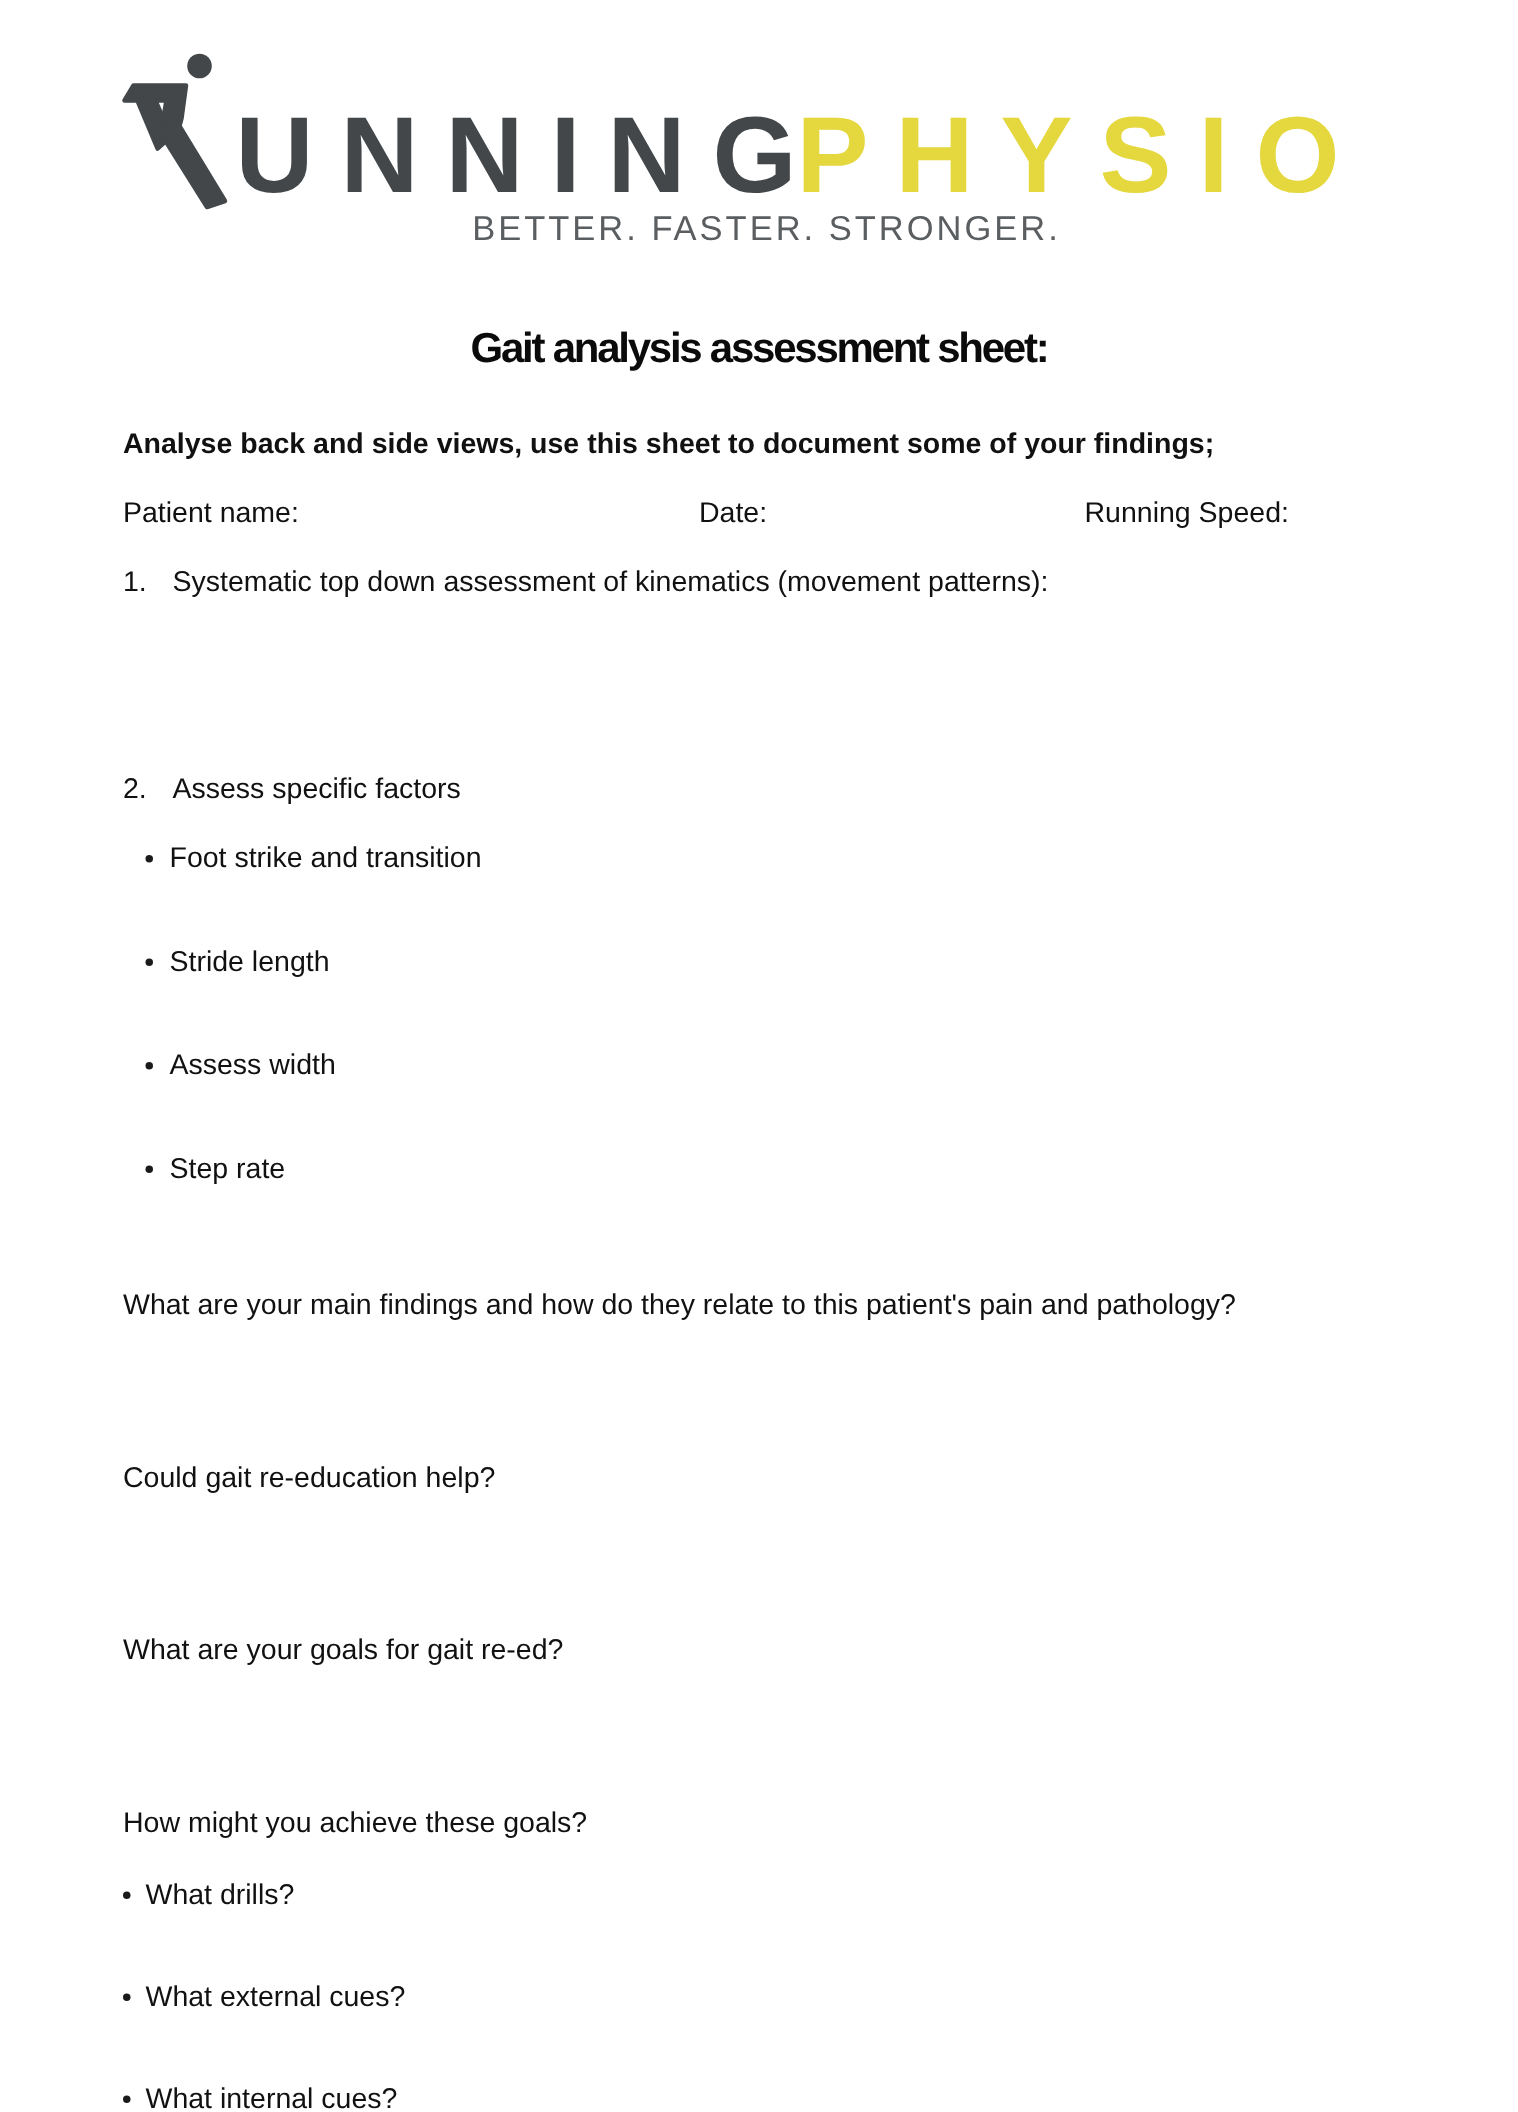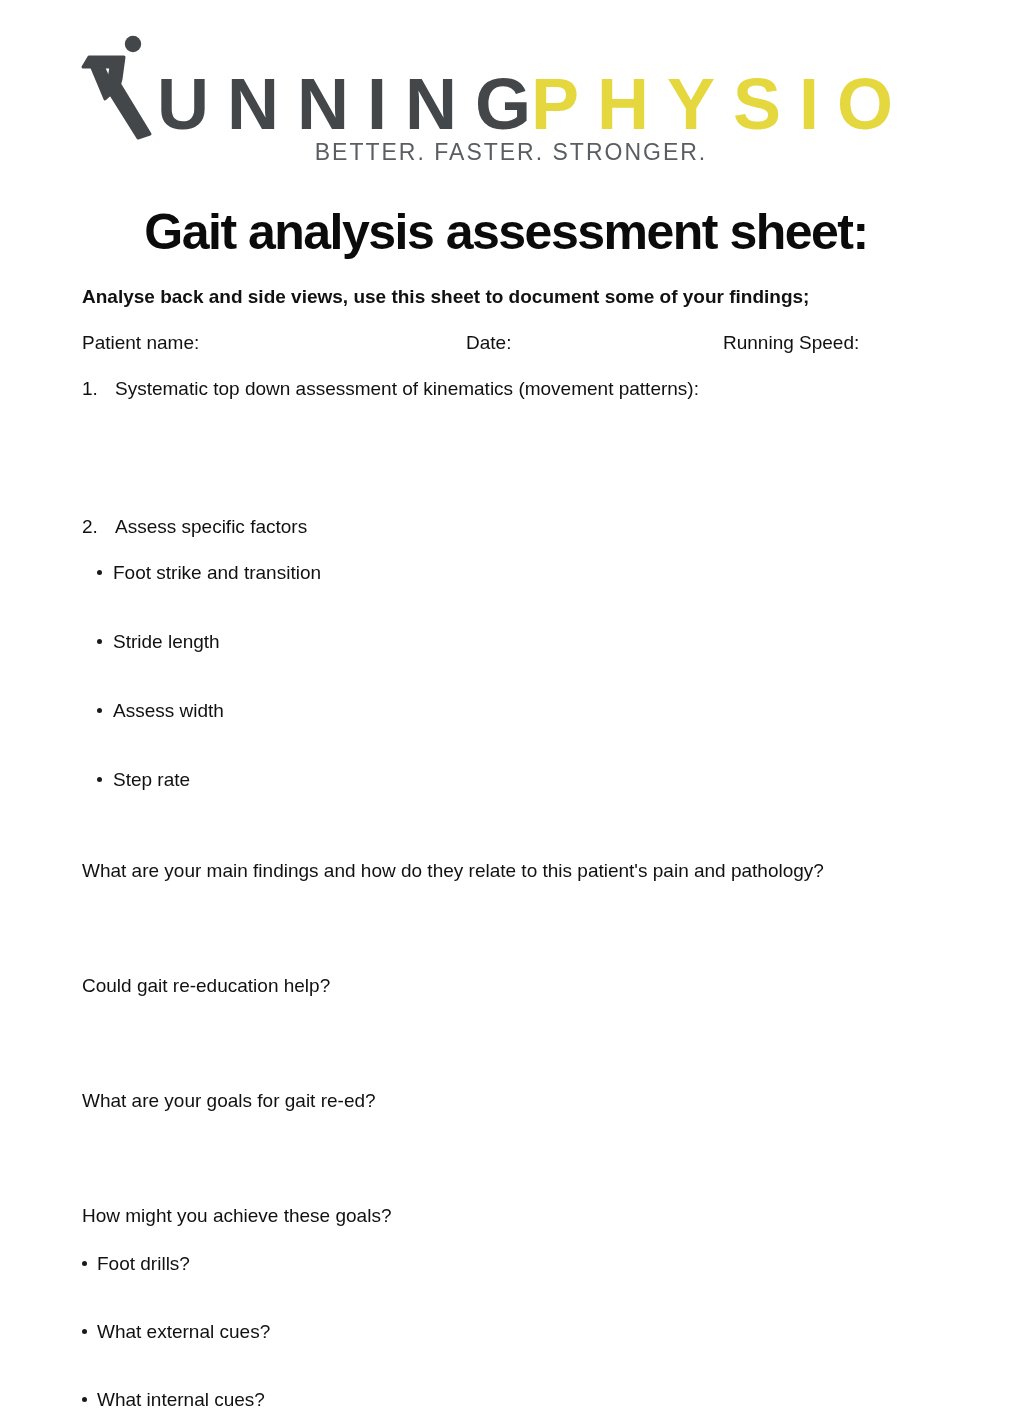--- a/index.html
+++ b/index.html
@@ -45,21 +45,21 @@
     line-height: 20px;
     letter-spacing: 2px;
     color: #5a5e60;
     white-space: nowrap;
   }
 
   
   .doc-title {
     margin: 49px -72px 0 -82px;
     text-align: center;
-    font-size: 50px;
+    font-size: 28px;
     line-height: 42px;
     font-weight: bold;
     letter-spacing: -1.5px;
     color: #0b0b0b;
   }
 
   
   .intro { margin-top: 32px; font-weight: bold; }
 
   .fields-row { margin-top: 23px; position: relative; height: 23px; }
@@ -158,21 +158,21 @@
   </ul>
 
   <div class="question first">What are your main findings and how do they relate to this patient's pain and pathology?</div>
   <div class="question">Could gait re-education help?</div>
   <div class="question">What are your goals for gait re-ed?</div>
   <div class="question last">How might you achieve these goals?</div>
 
   <ul class="bullets bullets-b">
     <li>
       <span class="dot"></span>
-      <span>Foot drills?</span>
+      <span>What drills?</span>
     </li>
     <li>
       <span class="dot"></span>
       <span>What external cues?</span>
     </li>
     <li>
       <span class="dot"></span>
       <span>What internal cues?</span>
     </li>
   </ul>

